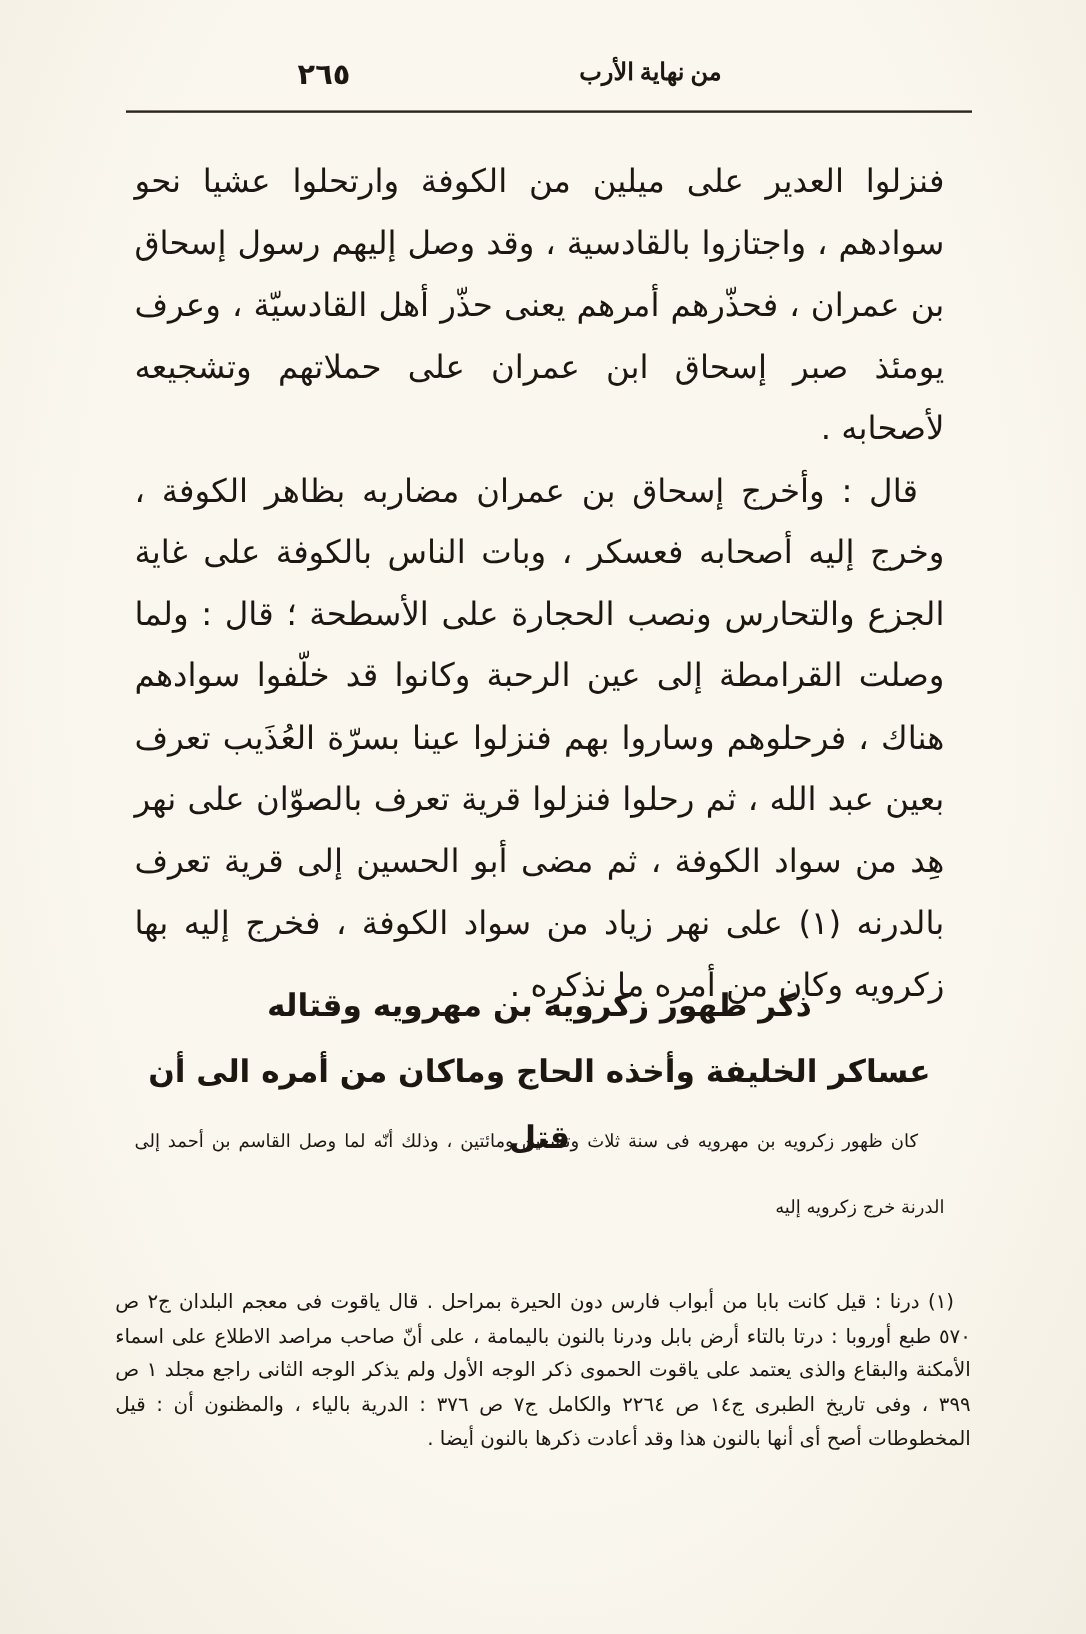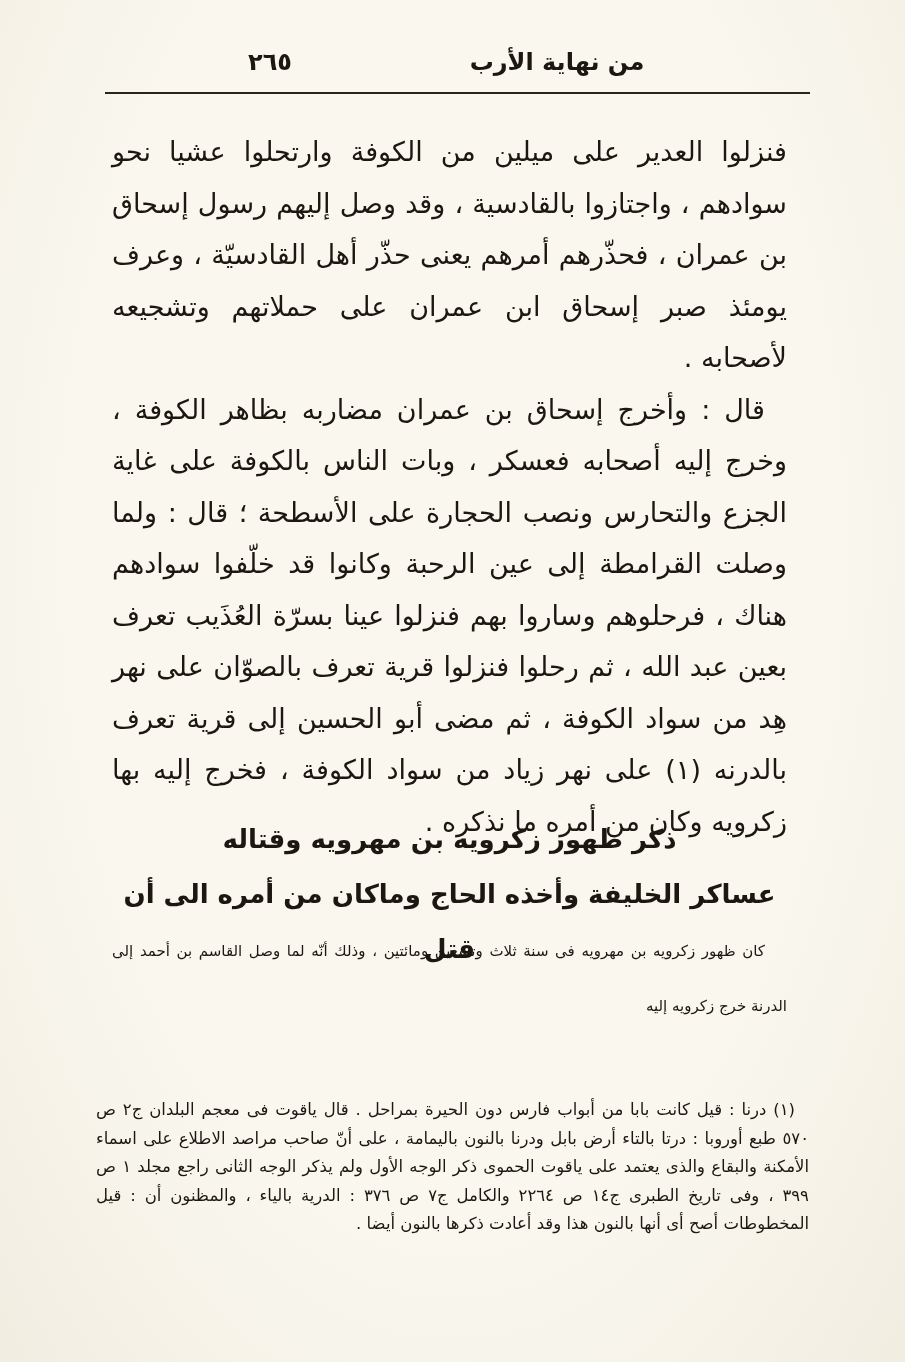--- a/index.html
+++ b/index.html
@@ -23,25 +23,26 @@
     position: absolute;
     top: 48px;
     left: 248px;
     font-size: 24px;
     font-weight: bold;
     letter-spacing: 2px;
   }
   .page-title {
     position: absolute;
     top: 48px;
-    left: 557px;
+    left: 542px;
     transform: translateX(-50%);
-    font-size: 24px;
+    font-size: 20px;
     font-weight: bold;
     white-space: nowrap;
+    font-family: Liberation Serif, serif;
   }
   .header-rule {
     position: absolute;
     top: 92px;
     left: 105px;
     right: 95px;
     border-top: 2.5px solid #2a241c;
   }
   .body-text {
     position: absolute;
@@ -69,21 +70,21 @@
     top: 924px;
     right: 118px;
     left: 112px;
     font-size: 15px;
     line-height: 55px;
     text-align: justify;
   }
   .section-body p { margin: 0; }
   .footnote {
     position: absolute;
-    top: 1096px;
+    top: 1071px;
     right: 96px;
     left: 96px;
     font-size: 16.5px;
     line-height: 28.5px;
     text-align: justify;
   }
   .footnote p { margin: 0; text-indent: 14px; }
 </style>
 </head>
 <body>

